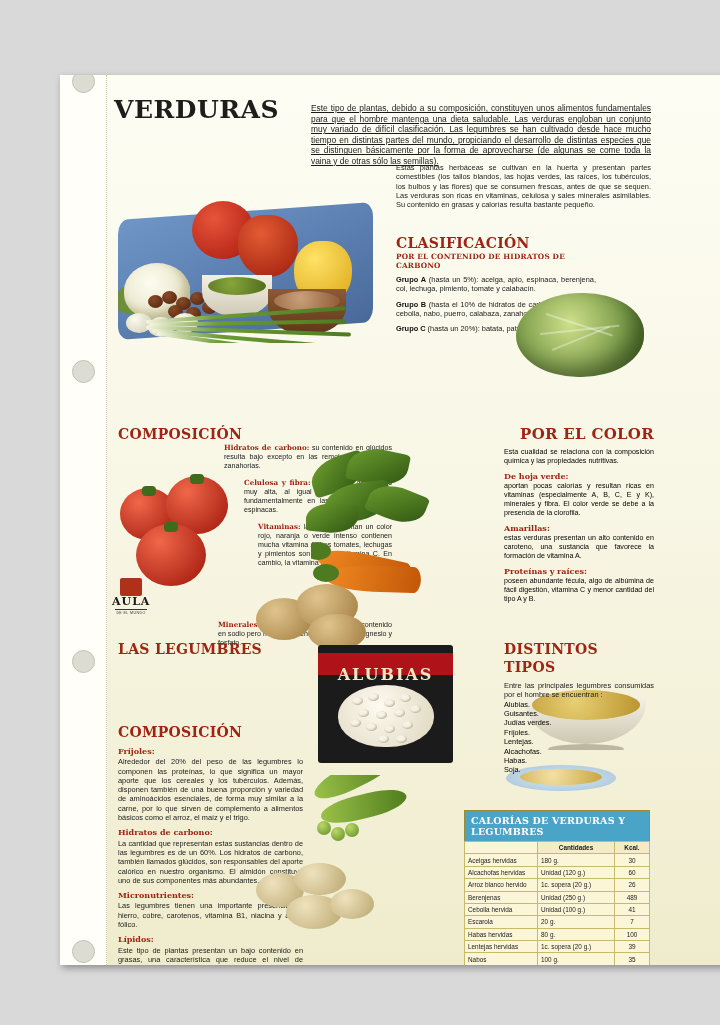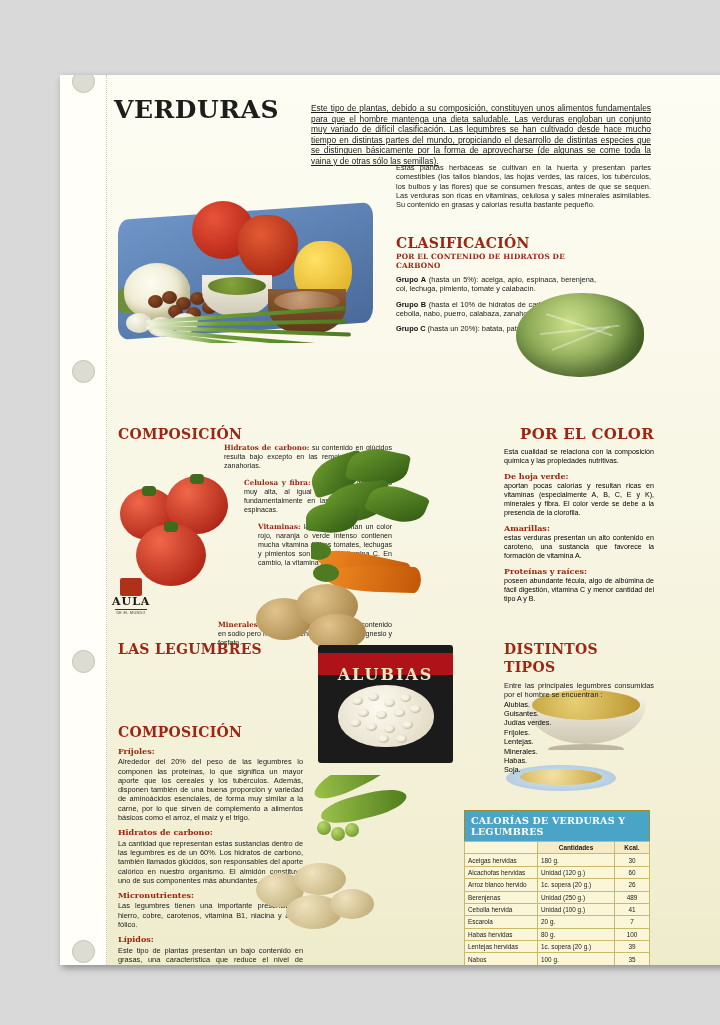--- a/index.html
+++ b/index.html
@@ -426,21 +426,21 @@
 
     <div id="distintos">
       <span class="h-red">DISTINTOS TIPOS</span>
       <div class="body-txt" style="margin-top:5px">Entre las principales legumbres consumidas por el hombre se encuentran :</div>
       <div class="list">
         <div>Alubias.</div>
         <div>Guisantes.</div>
         <div>Judías verdes.</div>
         <div>Fríjoles.</div>
         <div>Lentejas.</div>
-        <div>Minerales.</div>
+        <div>Alcachofas.</div>
         <div>Habas.</div>
         <div>Soja.</div>
       </div>
     </div>
 
     <div class="table-wrap">
       <div class="table-title">CALORÍAS DE VERDURAS Y LEGUMBRES</div>
       <table>
         <thead>
           <tr>

